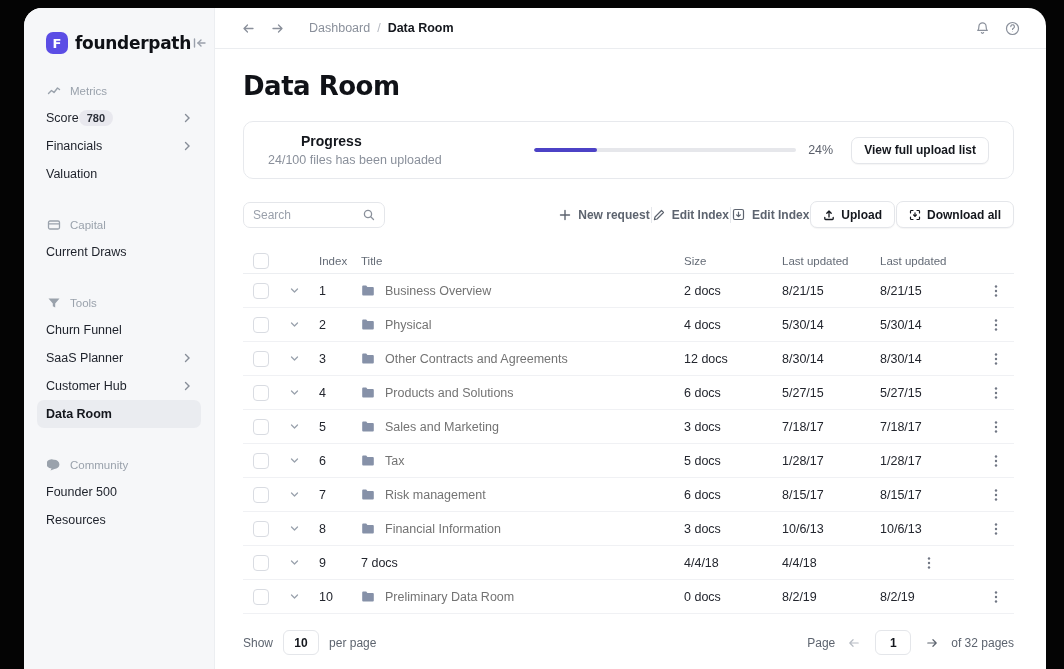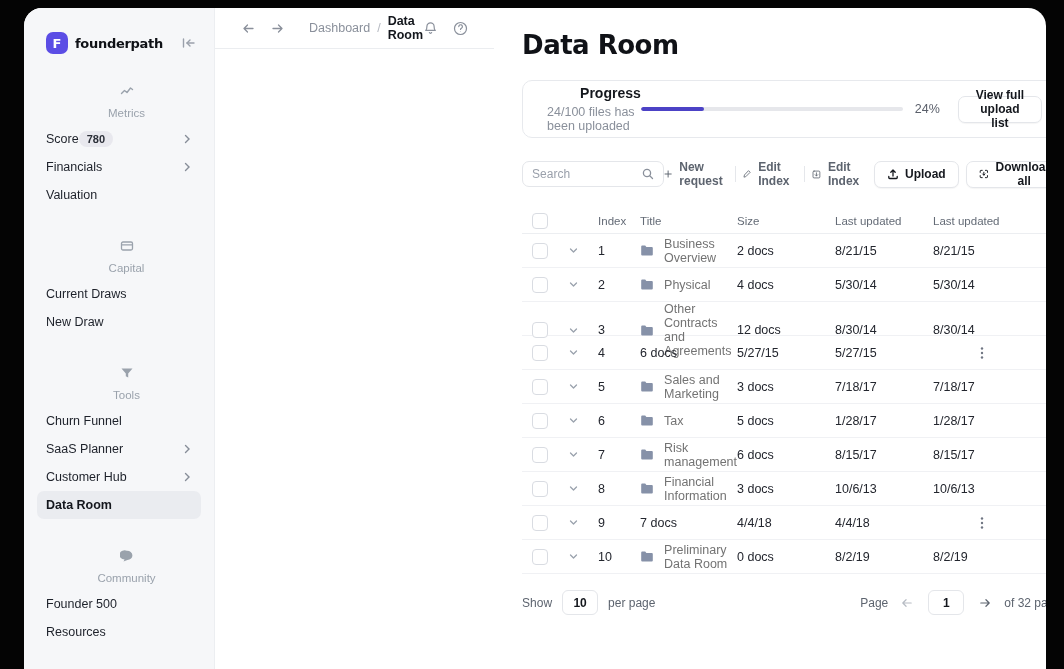--- a/index.html
+++ b/index.html
@@ -4,32 +4,32 @@
 <style>
   * { margin:0; padding:0; box-sizing:border-box; }
   html,body { width:1064px; height:669px; background:#040404; font-family:"Liberation Sans",sans-serif; overflow:hidden; }
   .window { position:absolute; left:24px; top:8px; width:1022px; height:661px; background:#fff; border-radius:18px 18px 0 0; overflow:hidden; display:flex; }
 
   
   .sidebar { width:191px; min-width:191px; background:#f6f7f9; border-right:1px solid #eceef1; padding-top:24px; }
   .side-head { display:flex; align-items:center; justify-content:space-between; padding:0 18px 0 22px; }
   .brand { display:flex; align-items:center; gap:7px; }
   .logo-mark { width:22px; height:22px; border-radius:7px; display:flex; align-items:center; justify-content:center; color:#fff; font-size:13px; font-weight:800; font-family:"DejaVu Sans",sans-serif; }
-  .brand-name { font-family:"DejaVu Sans",sans-serif; font-size:13px; font-weight:800; color:#0f1116; letter-spacing:-0.3px; }
+  .brand-name { font-family:"DejaVu Sans",sans-serif; font-size:17px; font-weight:800; color:#0f1116; letter-spacing:-0.3px; }
   .collapse { color:#9aa0ab; cursor:pointer; display:flex; }
-  .sec-label { display:flex; align-items:center; gap:9px; padding-left:15px; color:#9aa2ac; font-size:11.5px; margin:30px 0 6px;flex-direction:column; }
+  .sec-label { display:flex; align-items:center; gap:9px; padding-left:23px; color:#9aa2ac; font-size:11.5px; margin:30px 0 6px; }
   .sec-label svg { flex:none; }
   .nav-item { display:flex; align-items:center; justify-content:space-between; height:28px; margin:0 13px; padding:0 9px; border-radius:7px; color:#1d212a; font-size:12.5px; font-weight:500; cursor:pointer; }
   .nav-item.active { background:#eaecf0; font-weight:700; color:#14171d; }
   .nav-left { display:flex; align-items:center; gap:0; }
   .badge { background:#e8e8ee; border-radius:99px; padding:2px 8px; font-size:11px; color:#2b2f38; font-weight:600; }
   .nav-chev { color:#878d98; display:flex; }
 
   
-  .main { flex:1; display:flex; flex-direction:row; min-width:0;justify-content:space-between; }
+  .main { flex:1; display:flex; flex-direction:column; min-width:0;justify-content:space-between; }
   .topbar { height:41px; min-height:41px; border-bottom:1px solid #ebedf0; display:flex; align-items:center; padding:0 26px; color:#8a909b; }
   .nav-arrows { display:flex; gap:14px; margin-right:24px; }
   .nav-arrows span { cursor:pointer; display:flex; }
   .crumbs { display:flex; gap:7px; font-size:12.5px; align-items:center; }
   .crumb { color:#8a909b; cursor:pointer; }
   .crumb-sep { color:#b6bac2; }
   .crumb-current { color:#14171d; font-weight:700; }
   .top-icons { margin-left:auto; display:flex; gap:15px; color:#8a909b; }
   .top-icons span { cursor:pointer; display:flex; }
 
@@ -44,21 +44,21 @@
   .prog-fill { height:100%; border-radius:3px; }
   .prog-pct { font-size:12.5px; color:#5a5f6a; }
   .btn { border:1px solid #e4e6ea; background:#fff; border-radius:7px; font-size:12px; font-weight:700; color:#14171d; display:flex; align-items:center; gap:6px; padding:0 12px; height:27px; cursor:pointer; box-shadow:0 1px 1px rgba(20,23,29,.04); font-family:"Liberation Sans",sans-serif; }
   .view-list-btn { margin-left:18px; }
 
   .toolbar { margin-top:22px; display:flex; align-items:center; }
   .search-box { width:142px; height:26px; border:1px solid #e4e6ea; border-radius:7px; display:flex; align-items:center; padding:0 9px; gap:6px; background:#fff; }
   .search-box input { border:none; outline:none; flex:1; font-size:12px; color:#14171d; min-width:0; font-family:"Liberation Sans",sans-serif; }
   .search-box input::placeholder { color:#9aa0ab; }
   .search-box .mag { color:#8a909b; display:flex; }
-  .tool-actions { margin-left:auto; display:flex; align-items:center; gap:7px; }
+  .tool-actions { margin-left:auto; display:flex; align-items:center; gap:1px; }
   .text-btn { display:flex; align-items:center; gap:7px; font-size:12px; font-weight:600; color:#5d646f; cursor:pointer; }
   .vdiv { width:1px; height:16px; background:#e5e7eb; }
 
   
   .table { margin-top:20px; }
   .thead, .trow { display:grid; grid-template-columns:40px 36px 42px 1fr 98px 98px 98px 36px; align-items:center; }
   .thead { height:26px; font-size:11.5px; color:#646b76; border-bottom:1px solid #eceef1; }
   .trow { height:34px; border-bottom:1px solid #f0f1f4; font-size:12.5px; color:#23262e; }
   .cb { width:16px; height:16px; border:1.5px solid #d9dce2; border-radius:4px; background:#fff; margin-left:10px; cursor:pointer; }
   .chev-cell { color:#9aa2ad; display:flex; cursor:pointer; padding-left:6px; }
@@ -130,25 +130,20 @@
     <div class="sec-label">
       <svg width="14" height="14" viewBox="0 0 14 14" fill="none" stroke="currentColor" stroke-width="1.3">
           <rect x="1.5" y="3" width="11" height="8" rx="1.5"></rect>
           <path d="M1.5 5.8h11"></path>
         </svg>
       <span>Capital</span>
     </div>
     <div class="nav-item">
       <span class="nav-left">
           <span>Current Draws</span>
-        </span>
-    </div>
-    <div class="nav-item">
-      <span class="nav-left">
-          <span>New Draw</span>
         </span>
     </div>
 
     <div class="sec-label">
       <svg width="14" height="14" viewBox="0 0 14 14" fill="currentColor">
           <path d="M1.5 2.5h11L8.2 7.6v4l-2.4-1.3V7.6z"></path>
         </svg>
       <span>Tools</span>
     </div>
     <div class="nav-item">
@@ -409,20 +404,28 @@
   <div class="trow">
     <span>
                 <span class="cb" style="display:block"></span>
               </span>
     <span class="chev-cell">
                 <svg width="11" height="11" viewBox="0 0 11 11" fill="none" stroke="currentColor" stroke-width="1.3" stroke-linecap="round" stroke-linejoin="round">
                   <path d="M2.5 4l3 3 3-3"></path>
                 </svg>
               </span>
     <span class="c-index">4</span>
+    <span class="c-title">
+      <span class="folder">
+                  <svg width="14" height="13" viewBox="0 0 14 13" fill="currentColor">
+                    <path d="M1.2 2.6a1 1 0 011-1h3l1.2 1.3h5.4a1 1 0 011 1v6.5a1 1 0 01-1 1H2.2a1 1 0 01-1-1z"></path>
+                  </svg>
+                </span>
+      <span>Products and Solutions</span>
+    </span>
     <span class="c-size">6 docs</span>
     <span class="c-date">5/27/15</span>
     <span class="c-date">5/27/15</span>
     <span class="kebab">
                 <svg width="12" height="14" viewBox="0 0 12 14" fill="currentColor">
                   <circle cx="6" cy="2.5" r="1.2"></circle>
                   <circle cx="6" cy="7" r="1.2"></circle>
                   <circle cx="6" cy="11.5" r="1.2"></circle>
                 </svg>
               </span>

